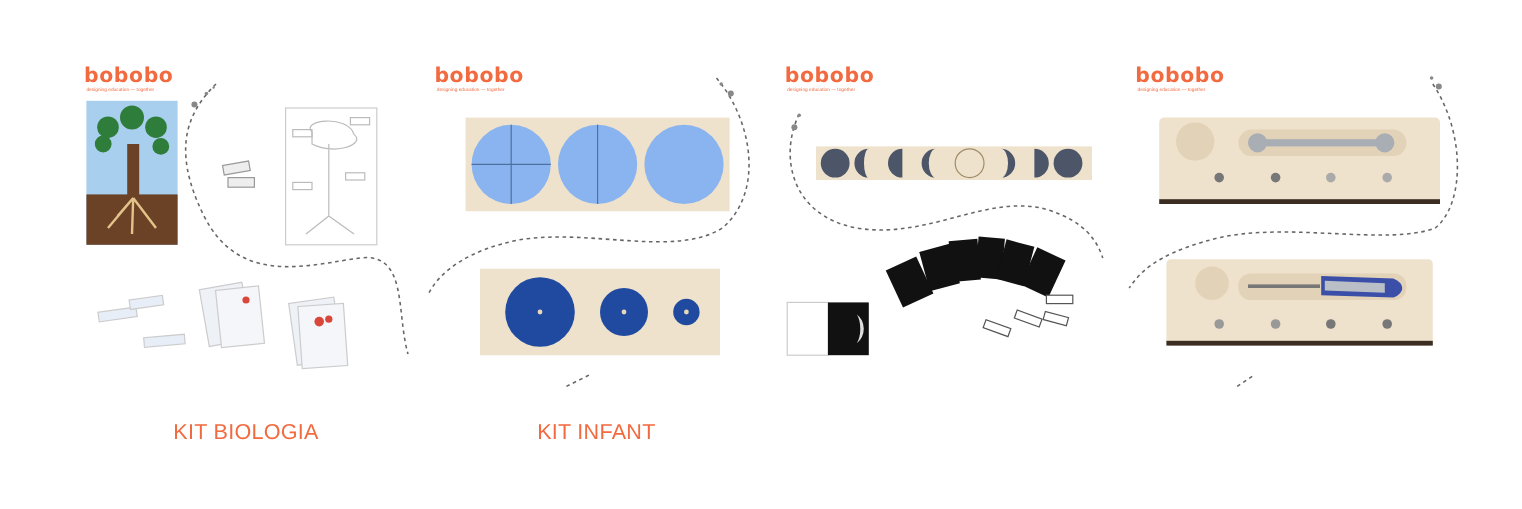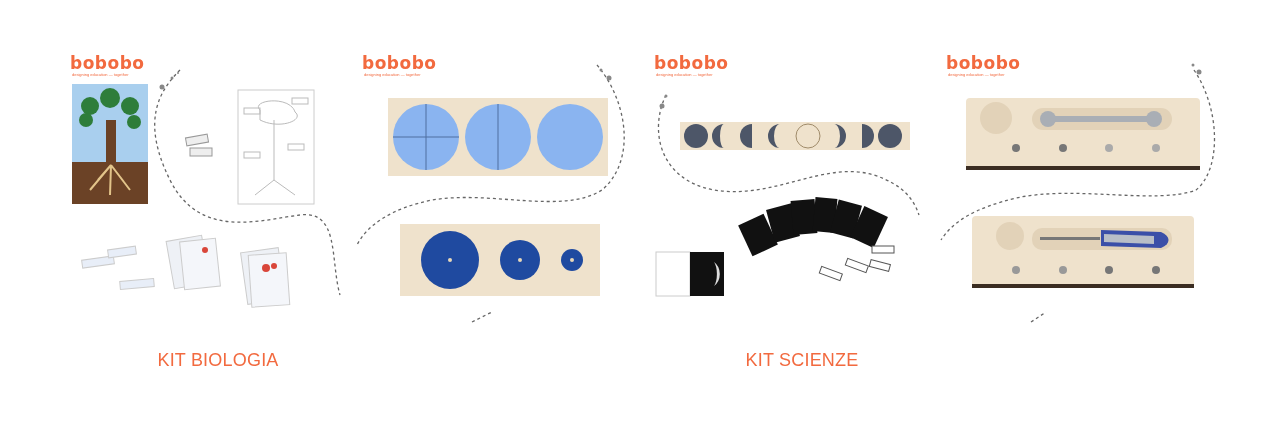--- a/index.html
+++ b/index.html
@@ -1,20 +1,20 @@
 <!DOCTYPE html>
 <html><head>
 <meta charset="utf-8">
 <style>
   html, body { margin:0; padding:0; background:#ffffff; }
   body { width:1268px; height:424px; position:relative; overflow:hidden; font-family:"Liberation Sans", sans-serif; }
   .grid { position:absolute; left:60px; top:40px; width:1160px; height:360px; }
   .card { position:absolute; top:0; width:290px; height:350px; cursor:pointer; }
   .card .img { position:absolute; left:0; top:0; width:290px; height:290px; }
-  .card .title { position:absolute; left:13px; top:310px; width:290px; text-align:center; color:#f26a3f; font-size:18px; letter-spacing:0.2px; }
+  .card .title { position:absolute; left:0; top:310px; width:290px; text-align:center; color:#f26a3f; font-size:18px; letter-spacing:0.2px; }
   .logo { position:absolute; left:10px; top:14px; }
   .logo .word { font-family:"DejaVu Sans", sans-serif; font-weight:bold; color:#f26a3f; font-size:17px; letter-spacing:0.5px; line-height:18px; }
   .logo .tag { font-size:4px; color:#f26a3f; line-height:5px; margin-left:2px; }
   svg { position:absolute; left:0; top:0; }
 </style>
 </head>
 <body>
 
 <div class="grid">
 
@@ -85,20 +85,21 @@
         <circle cx="168" cy="220" r="20" fill="#1f4aa0"></circle>
           <circle cx="168" cy="220" r="2" fill="#e8d7b8"></circle>
         <circle cx="220" cy="220" r="11" fill="#1f4aa0"></circle>
           <circle cx="220" cy="220" r="2" fill="#e8d7b8"></circle>
       </svg>
       <div class="logo">
         <div class="word">bobobo</div>
         <div class="tag">designing education — together</div>
       </div>
     </div>
+    <div class="title">KIT INFANT</div>
   </div>
 
   <div class="card" style="left:584px;">
     <div class="img">
       <svg width="290" height="290" viewBox="0 0 290 290">
         <path d="M22 55 C 5 90, 15 140, 70 150 C 130 160, 180 120, 230 135 C 260 145, 270 160, 275 175" fill="none" stroke="#666" stroke-width="1.3" stroke-dasharray="3 3"></path>
         <circle cx="18" cy="66" r="2.5" fill="#888"></circle>
           <circle cx="22" cy="56" r="1.5" fill="#888"></circle>
         <rect x="36" y="82" width="230" height="28" fill="#efe2cc"></rect>
         <g fill="#4d5668">
@@ -125,21 +126,20 @@
         <rect x="176" y="230" width="22" height="7" fill="#fff" stroke="#555" transform="rotate(20 187 233)"></rect>
         <rect x="202" y="222" width="22" height="7" fill="#fff" stroke="#555" transform="rotate(20 213 225)"></rect>
         <rect x="228" y="206" width="22" height="7" fill="#fff" stroke="#555"></rect>
         <rect x="226" y="222" width="20" height="7" fill="#fff" stroke="#555" transform="rotate(15 236 225)"></rect>
       </svg>
       <div class="logo">
         <div class="word">bobobo</div>
         <div class="tag">designing education — together</div>
       </div>
     </div>
-    <div class="title">KIT SCIENZE</div>
   </div>
 
   <div class="card" style="left:876px;">
     <div class="img">
       <svg width="290" height="290" viewBox="0 0 290 290">
         <path d="M258 30 C 285 70, 285 130, 260 150 C 220 165, 140 145, 80 158 C 40 168, 18 180, 5 200" fill="none" stroke="#666" stroke-width="1.3" stroke-dasharray="3 3"></path>
         <path d="M95 282 L110 272" stroke="#666" stroke-width="1.3" stroke-dasharray="3 3"></path>
         <circle cx="263" cy="32" r="2.5" fill="#888"></circle>
           <circle cx="257" cy="25" r="1.5" fill="#888"></circle>
         <rect x="30" y="58" width="234" height="72" rx="4" fill="#efe2cc"></rect>

